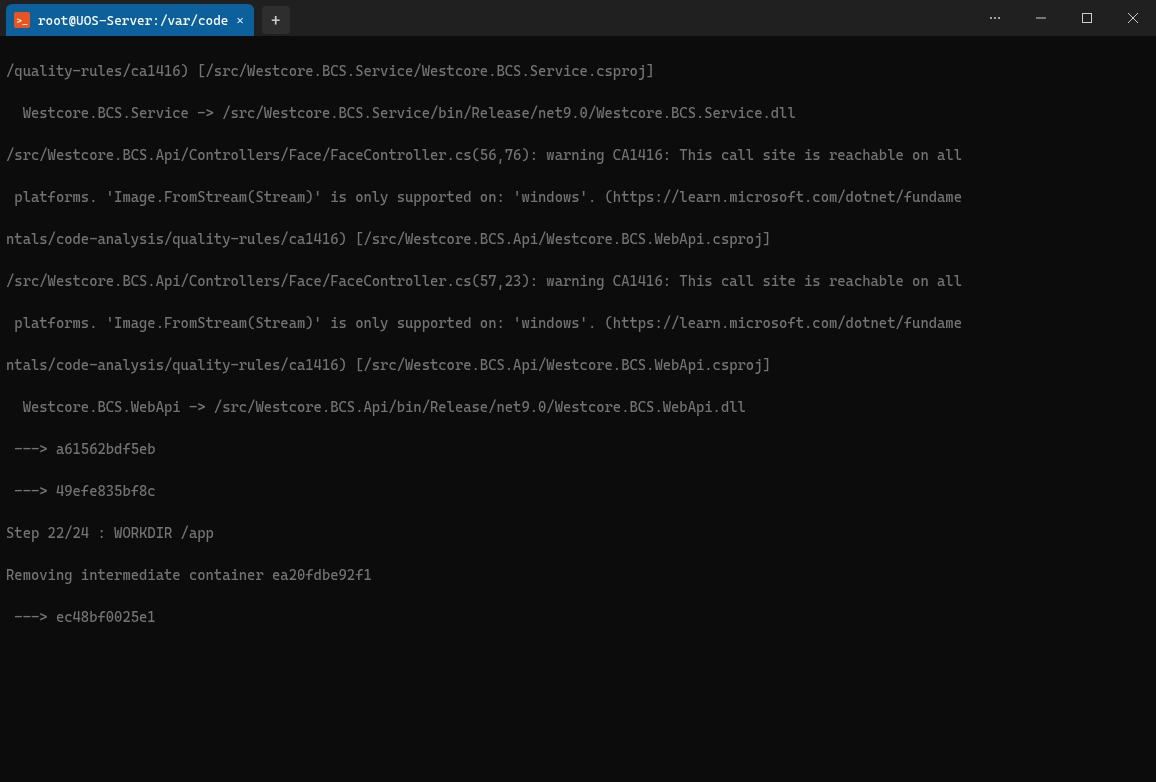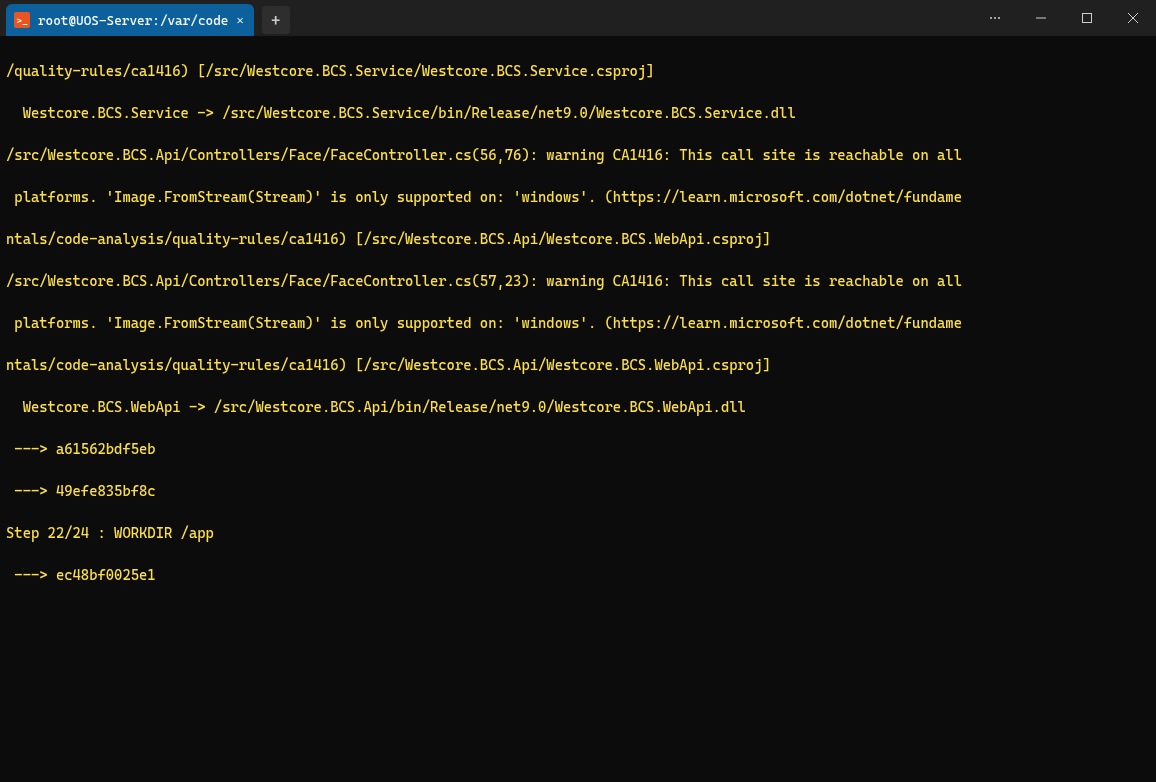--- a/index.html
+++ b/index.html
@@ -58,21 +58,21 @@
     display: flex; align-items: center; justify-content: center;
     color: #cccccc; cursor: pointer;
   }
   .win-btn svg { width: 12px; height: 12px; }
   .terminal {
     padding: 4px 6px 6px 6px;
     line-height: 21px;
     white-space: pre;
     letter-spacing: 0px;
   }
-  .cyan { color: #fde047; }
+  .cyan { color: #737373; }
   .row { display: block; }
 </style>
 </head>
 <body>
 
 <div class="titlebar">
   <div class="titlebar-left">
     <div class="tab">
       <span class="tab-icon">&gt;_</span>
       <span>root@UOS-Server:/var/code</span>
@@ -113,20 +113,21 @@
 <span class="cyan row">/src/Westcore.BCS.Api/Controllers/Face/FaceController.cs(56,76): warning CA1416: This call site is reachable on all</span>
 <span class="cyan row"> platforms. 'Image.FromStream(Stream)' is only supported on: 'windows'. (https://learn.microsoft.com/dotnet/fundame</span>
 <span class="cyan row">ntals/code-analysis/quality-rules/ca1416) [/src/Westcore.BCS.Api/Westcore.BCS.WebApi.csproj]</span>
 <span class="cyan row">/src/Westcore.BCS.Api/Controllers/Face/FaceController.cs(57,23): warning CA1416: This call site is reachable on all</span>
 <span class="cyan row"> platforms. 'Image.FromStream(Stream)' is only supported on: 'windows'. (https://learn.microsoft.com/dotnet/fundame</span>
 <span class="cyan row">ntals/code-analysis/quality-rules/ca1416) [/src/Westcore.BCS.Api/Westcore.BCS.WebApi.csproj]</span>
 <span class="cyan row">  Westcore.BCS.WebApi -&gt; /src/Westcore.BCS.Api/bin/Release/net9.0/Westcore.BCS.WebApi.dll</span>
 <span class="cyan row"> ---&gt; a61562bdf5eb</span>
 <span class="cyan row"> ---&gt; 49efe835bf8c</span>
 <span class="cyan row">Step 22/24 : WORKDIR /app</span>
+<span class="cyan row">Removing intermediate container ea20fdbe92f1</span>
 <span class="cyan row"> ---&gt; ec48bf0025e1</span>
 
 
 
 
 
 
 
 
 

